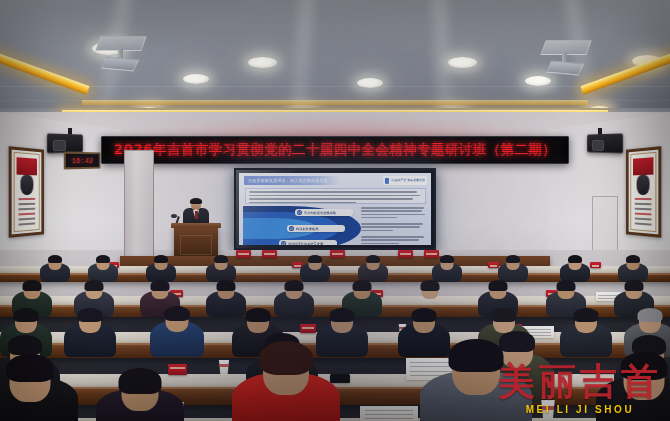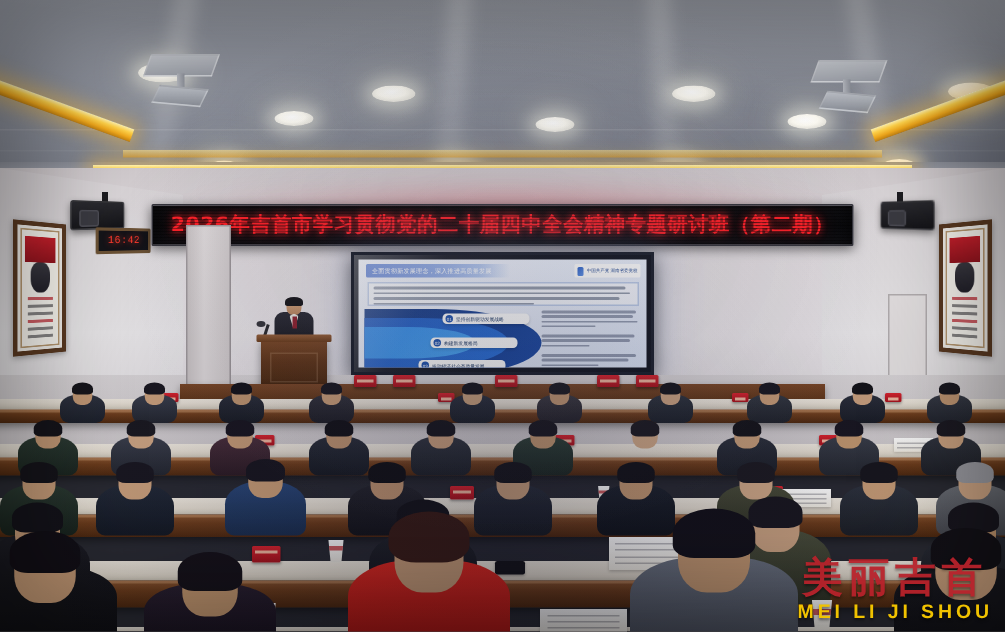--- a/index.html
+++ b/index.html
@@ -404,29 +404,29 @@
     position: absolute; inset: 0; pointer-events: none;
     box-shadow: inset 0 0 70px 22px rgba(0,0,0,.38);
   }
 
   
   .watermark {
     position: absolute; right: 8px; bottom: 6px;
     text-align: center; pointer-events: none;
   }
   .wm-cn {
-    font-size: 27px; font-weight: bold; color: #b8222b;
+    font-size: 37px; font-weight: bold; color: #b8222b;
     letter-spacing: 4px;
     font-family: "DejaVu Sans", sans-serif;
     text-shadow: 0 1px 2px rgba(0,0,0,.45);
     opacity: .94;
   }
   .wm-py {
     margin-top: -3px;
-    font-size: 13px; font-weight: bold; color: #f0c200;
+    font-size: 10px; font-weight: bold; color: #f0c200;
     letter-spacing: 2.6px;
     font-family: "Liberation Sans", sans-serif;
     text-shadow: 0 1px 2px rgba(0,0,0,.5);
   }
 </style>
 </head>
 <body>
 
 <div id="scene">
 

